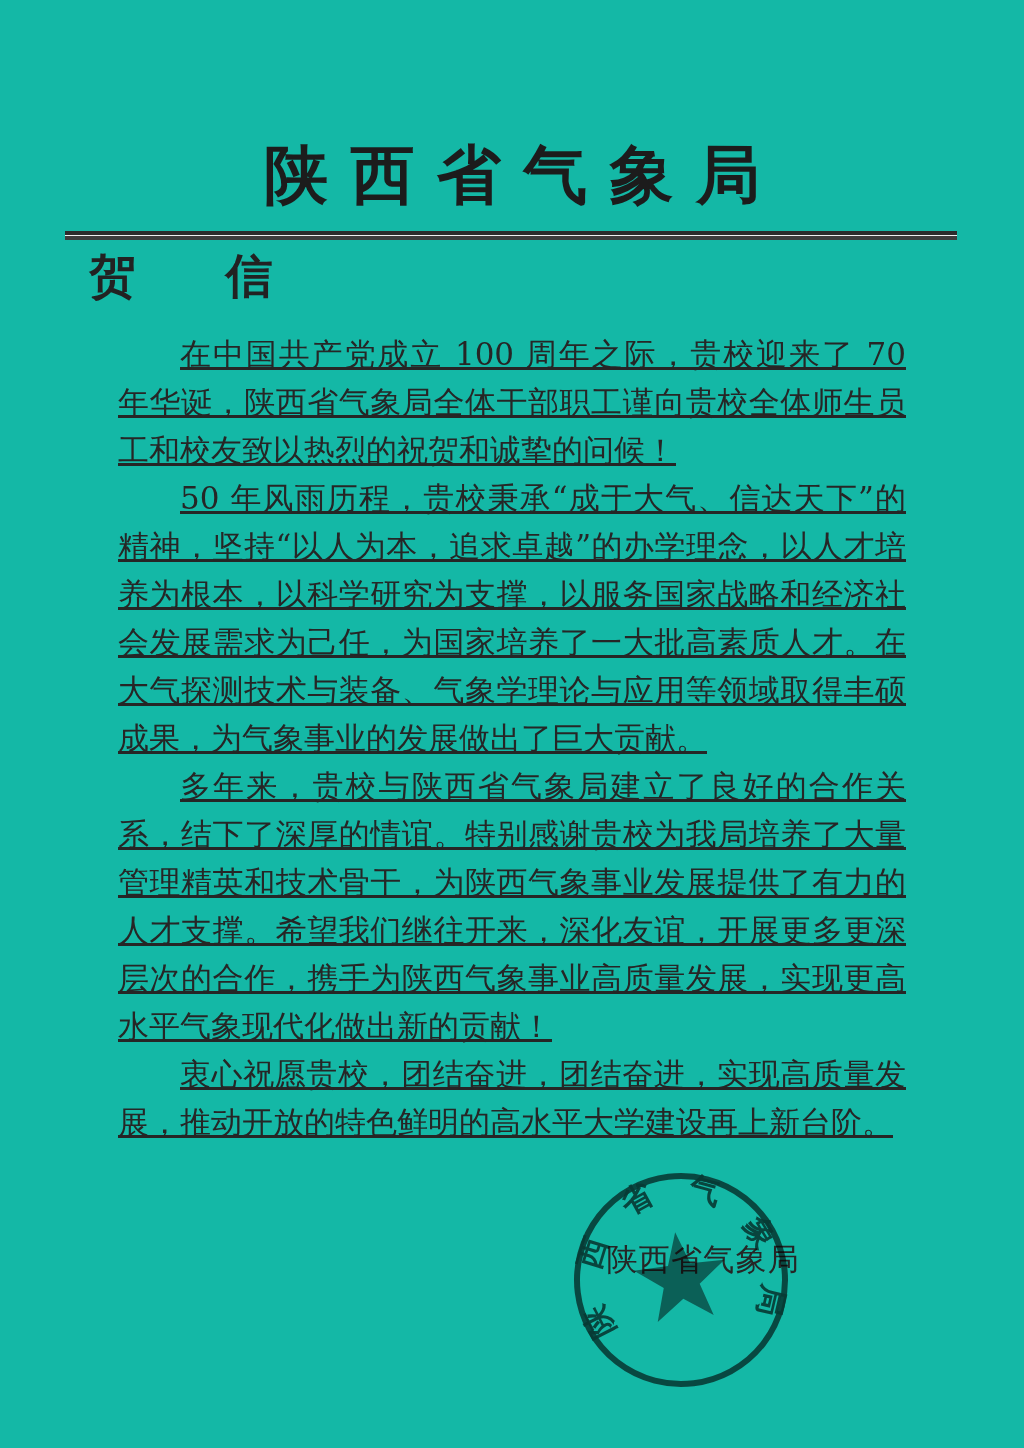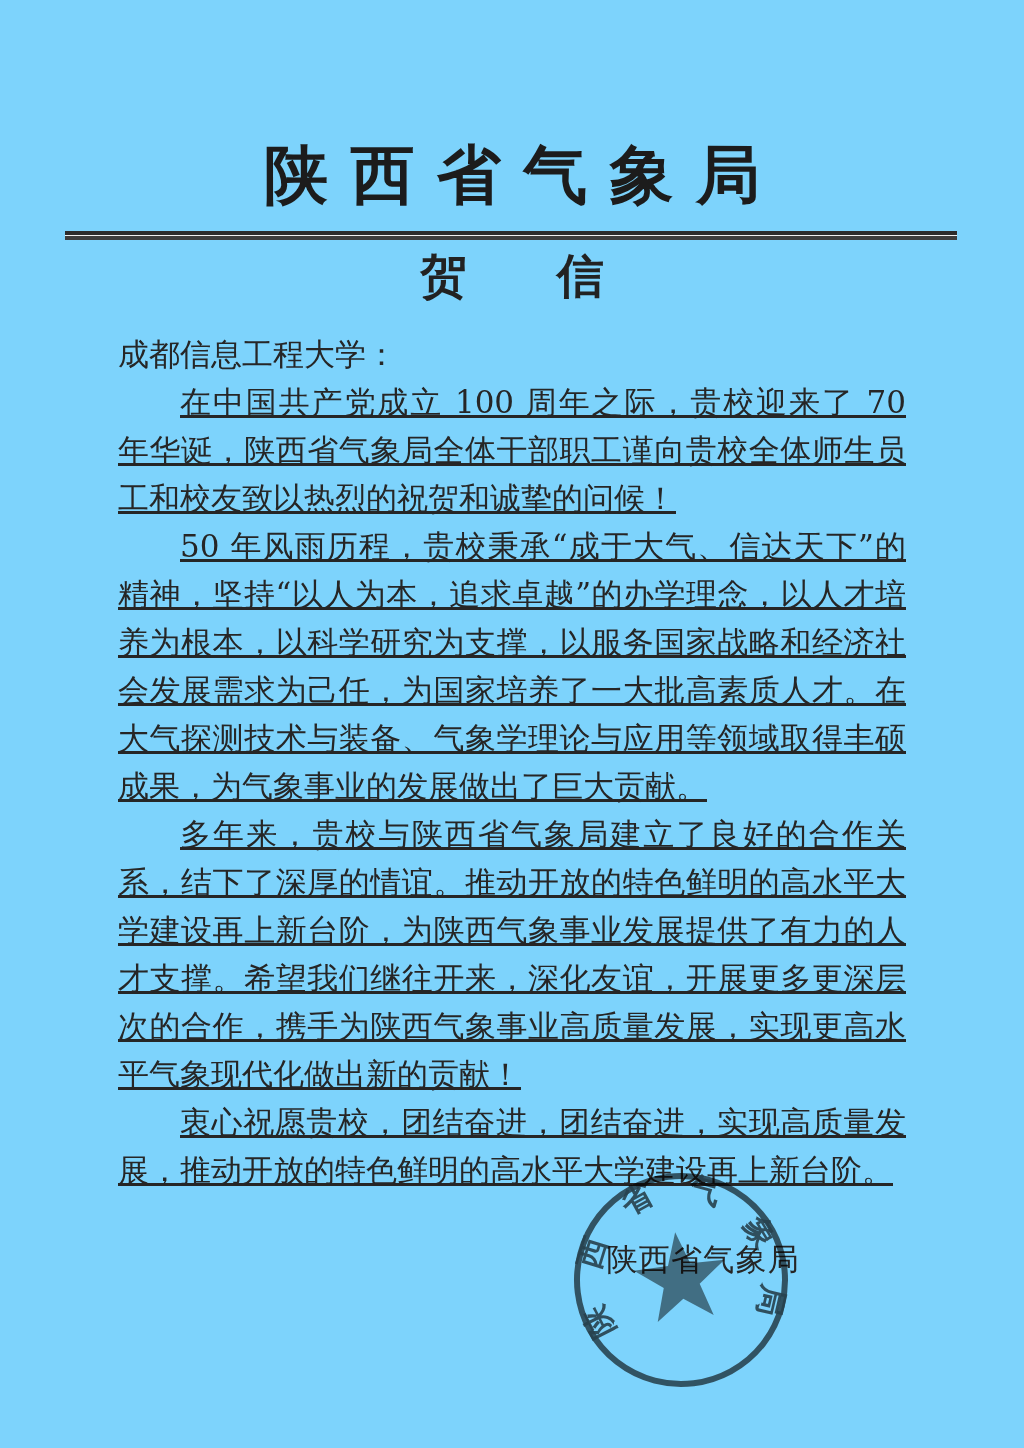--- a/index.html
+++ b/index.html
@@ -1,20 +1,20 @@
 <!DOCTYPE html>
 <html lang="zh"><head>
 <meta charset="utf-8">
 <style>
   html,body{margin:0;padding:0;background:#e8e8e8;}
   .page{
     position:relative;
     width:1024px;height:1448px;
     margin:0 auto;
-    background:#7dd3fc;
+    background:#14b8a6;
     font-family:"DejaVu Serif","Liberation Serif",serif;
     color:#2a2a2a;
     overflow:hidden;
   }
   .letterhead{
     position:absolute;
     top:138px;left:0;right:0;
     margin:0;
     text-align:center;
     font-size:64px;
@@ -28,21 +28,20 @@
   .rule{
     position:absolute;
     top:231px;left:65px;
     width:892px;height:9px;
     background:linear-gradient(#2c2c2c 0 42%,#efefef 42% 55%,#3d3d3d 55% 100%);
   }
   .letter-title{
     position:absolute;
     top:248px;left:0;right:0;
     margin:0;
-    text-align:center;
     font-size:47px;
     font-weight:bold;
     color:#222;
     letter-spacing:1.9em;
     padding-left:1.9em; 
     line-height:1.2;
     white-space:nowrap;
   }
   .body-block{
     position:absolute;
@@ -86,24 +85,23 @@
 
 <div class="page">
 
   <h1 class="letterhead">陕西省气象局</h1>
 
   <div class="rule"></div>
 
   <h2 class="letter-title">贺信</h2>
 
   <div class="body-block">
-    <p class="salutation">成都信息工程大学：</p>
     <p class="para">在中国共产党成立 100 周年之际，贵校迎来了 70 年华诞，陕西省气象局全体干部职工谨向贵校全体师生员工和校友致以热烈的祝贺和诚挚的问候！</p>
     <p class="para">50 年风雨历程，贵校秉承“成于大气、信达天下”的精神，坚持“以人为本，追求卓越”的办学理念，以人才培养为根本，以科学研究为支撑，以服务国家战略和经济社会发展需求为己任，为国家培养了一大批高素质人才。在大气探测技术与装备、气象学理论与应用等领域取得丰硕成果，为气象事业的发展做出了巨大贡献。</p>
-    <p class="para">多年来，贵校与陕西省气象局建立了良好的合作关系，结下了深厚的情谊。推动开放的特色鲜明的高水平大学建设再上新台阶，为陕西气象事业发展提供了有力的人才支撑。希望我们继往开来，深化友谊，开展更多更深层次的合作，携手为陕西气象事业高质量发展，实现更高水平气象现代化做出新的贡献！</p>
+    <p class="para">多年来，贵校与陕西省气象局建立了良好的合作关系，结下了深厚的情谊。特别感谢贵校为我局培养了大量管理精英和技术骨干，为陕西气象事业发展提供了有力的人才支撑。希望我们继往开来，深化友谊，开展更多更深层次的合作，携手为陕西气象事业高质量发展，实现更高水平气象现代化做出新的贡献！</p>
     <p class="para">衷心祝愿贵校，团结奋进，团结奋进，实现高质量发展，推动开放的特色鲜明的高水平大学建设再上新台阶。</p>
   </div>
 
   <div class="signature-block">
     <div class="sig-name">陕西省气象局</div>
   </div>
 
   <svg class="seal" viewBox="-115 -115 230 230" xmlns="http://www.w3.org/2000/svg">
     <g transform="rotate(-7)">
       <circle class="ring" r="104"></circle>

